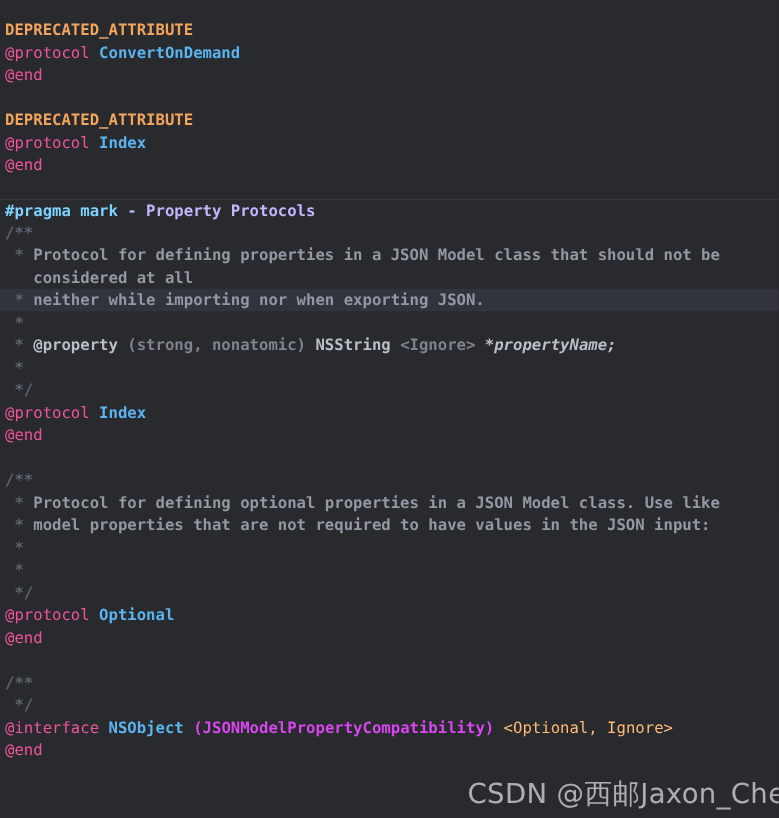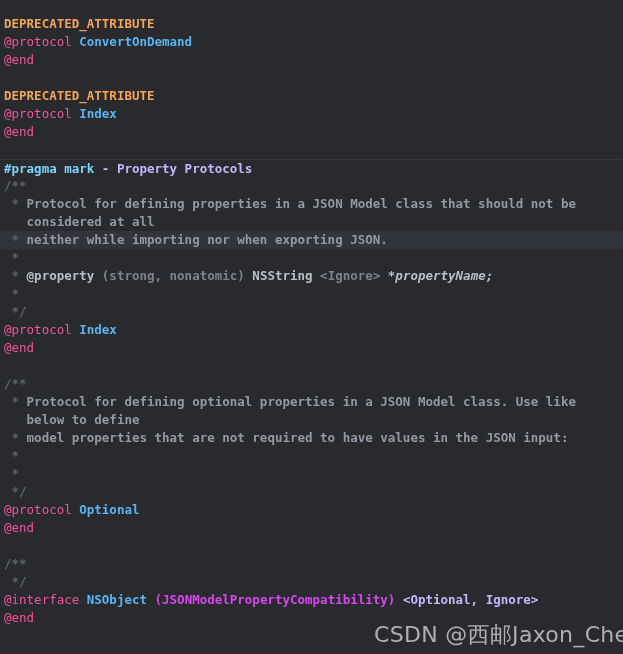--- a/index.html
+++ b/index.html
@@ -43,21 +43,21 @@
   .t-attr     { color: #f2a45c; font-weight: bold; }
   .t-kw       { color: #f2539d; font-weight: normal; }
   .t-type     { color: #5bb4f0; font-weight: bold; }
   .t-pragma   { color: #7dd3fc; font-weight: bold; }
   .t-plainb   { color: #c4b5fd; font-weight: bold; }
   .t-cmt      { color: #9298a4; font-weight: bold; }
   .t-cmtdim   { color: #5d636f; font-weight: bold; }
   .t-cmtlight { color: #b9bfc9; font-weight: bold; }
   .t-cmtfaint { color: #7d838f; font-weight: bold; }
   .t-cmtital  { color: #b9bfc9; font-weight: bold; font-style: italic; }
-  .t-proto    { color: #c4b5fd; font-weight: bold; }
+  .t-proto    { color: #fdba74; font-weight: normal; }
   .t-white    { color: #d946ef; font-weight: bold; }
 
   #watermark {
     position: absolute;
     left: 374px;
     top: 620px;
     font-family: "DejaVu Sans", "Liberation Sans", sans-serif;
     font-size: 22px;
     color: rgba(255,255,255,0.62);
     white-space: pre;
@@ -85,21 +85,20 @@
       <div class="line hl"><span class="t-cmtdim"> * </span><span class="t-cmt">neither while importing nor when exporting JSON.</span></div>
       <div class="line"><span class="t-cmtdim"> *</span></div>
       <div class="line"><span class="t-cmtdim"> * </span><span class="t-cmtlight">@property</span><span class="t-cmtfaint"> (strong, nonatomic) </span><span class="t-cmtlight">NSString</span><span class="t-cmtfaint"> &lt;Ignore&gt; </span><span class="t-cmtital">*propertyName;</span></div>
       <div class="line"><span class="t-cmtdim"> *</span></div>
       <div class="line"><span class="t-cmtdim"> */</span></div>
       <div class="line"><span class="t-kw">@protocol</span><span class="t-white"> </span><span class="t-type">Index</span></div>
       <div class="line"><span class="t-kw">@end</span></div>
       <div class="line">&nbsp;</div>
       <div class="line"><span class="t-cmtdim">/**</span></div>
       <div class="line"><span class="t-cmtdim"> * </span><span class="t-cmt">Protocol for defining optional properties in a JSON Model class. Use like</span></div>
-      <div class="line"><span class="t-cmt">   below to define</span></div>
       <div class="line"><span class="t-cmtdim"> * </span><span class="t-cmt">model properties that are not required to have values in the JSON input:</span></div>
       <div class="line"><span class="t-cmtdim"> *</span></div>
       <div class="line"><span class="t-cmtdim"> *</span></div>
       <div class="line"><span class="t-cmtdim"> */</span></div>
       <div class="line"><span class="t-kw">@protocol</span><span class="t-white"> </span><span class="t-type">Optional</span></div>
       <div class="line"><span class="t-kw">@end</span></div>
       <div class="line">&nbsp;</div>
       <div class="line"><span class="t-cmtdim">/**</span></div>
       <div class="line"><span class="t-cmtdim"> */</span></div>
       <div class="line"><span class="t-kw">@interface</span><span class="t-white"> </span><span class="t-type">NSObject</span><span class="t-white"> (JSONModelPropertyCompatibility) </span><span class="t-proto">&lt;Optional, Ignore&gt;</span></div>

